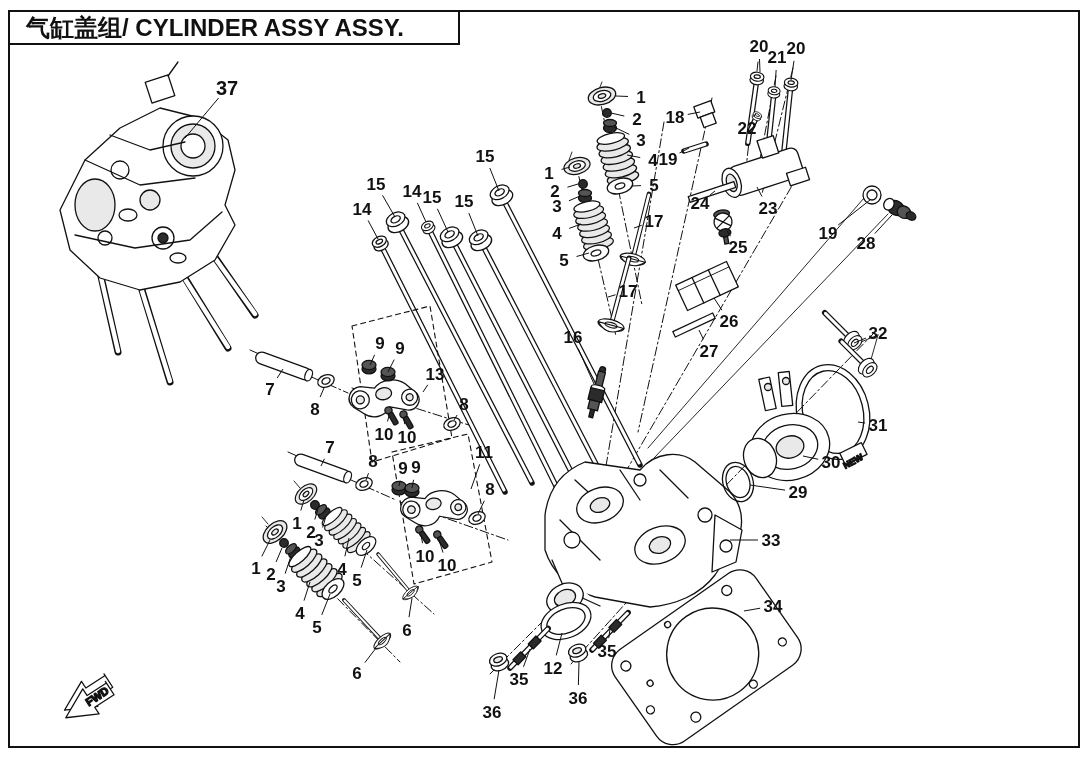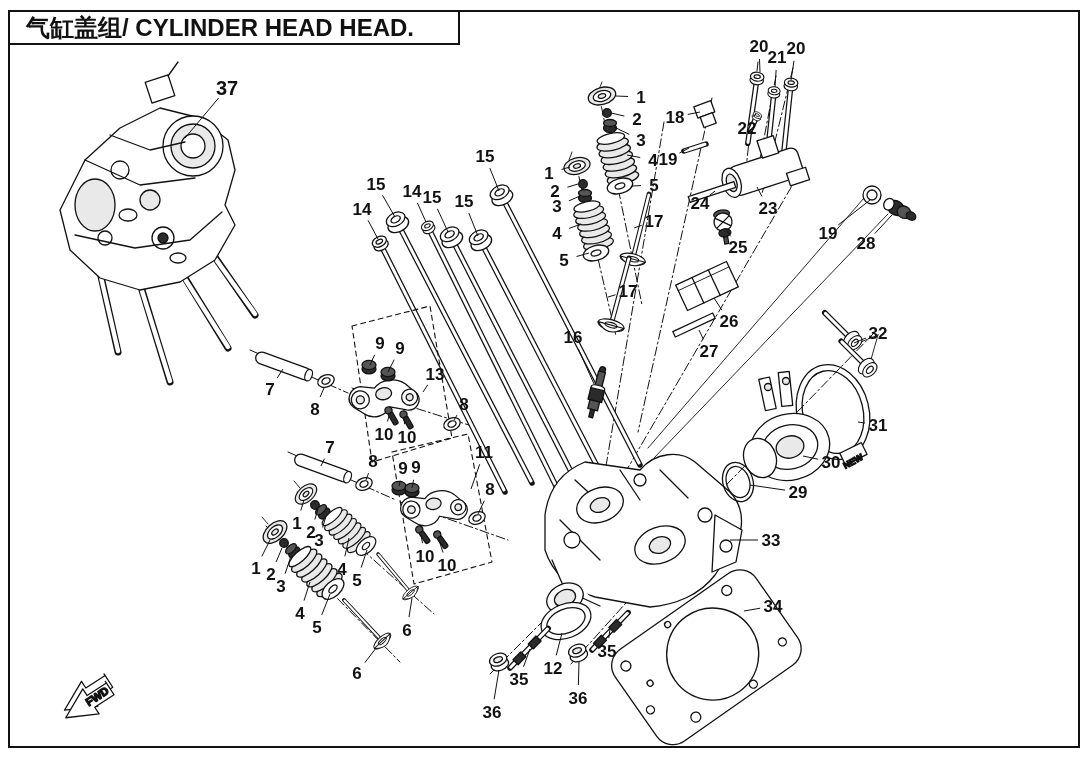--- a/index.html
+++ b/index.html
@@ -26,21 +26,21 @@
            text-anchor:middle;dominant-baseline:central;}
   .leader{stroke:#111;stroke-width:1;}
   .fwdtxt{font:bold 11px "Liberation Sans",sans-serif;fill:#111;text-anchor:middle;}
   .newtxt{font:bold 9px "Liberation Sans",sans-serif;fill:#111;}
 </style>
 </head>
 <body>
 
 <div id="stage">
   <div id="frame"></div>
-  <div id="titlebox">气缸盖组/ CYLINDER HEAD HEAD.</div>
+  <div id="titlebox">气缸盖组/ CYLINDER ASSY ASSY.</div>
 
   <svg width="1090" height="760" viewBox="0 0 1090 760">
     <defs>
       <g id="coil">
         <ellipse cx="1" cy="40" rx="16" ry="6" class="fg"></ellipse>
         <ellipse cx="0.5" cy="33" rx="16" ry="6" class="fg"></ellipse>
         <ellipse cx="0" cy="26" rx="16" ry="6" class="fg"></ellipse>
         <ellipse cx="-0.5" cy="19" rx="16" ry="6" class="fg"></ellipse>
         <ellipse cx="-1" cy="12" rx="16" ry="6" class="fg"></ellipse>
         <ellipse cx="-1.5" cy="5" rx="16" ry="6" class="fg"></ellipse>

